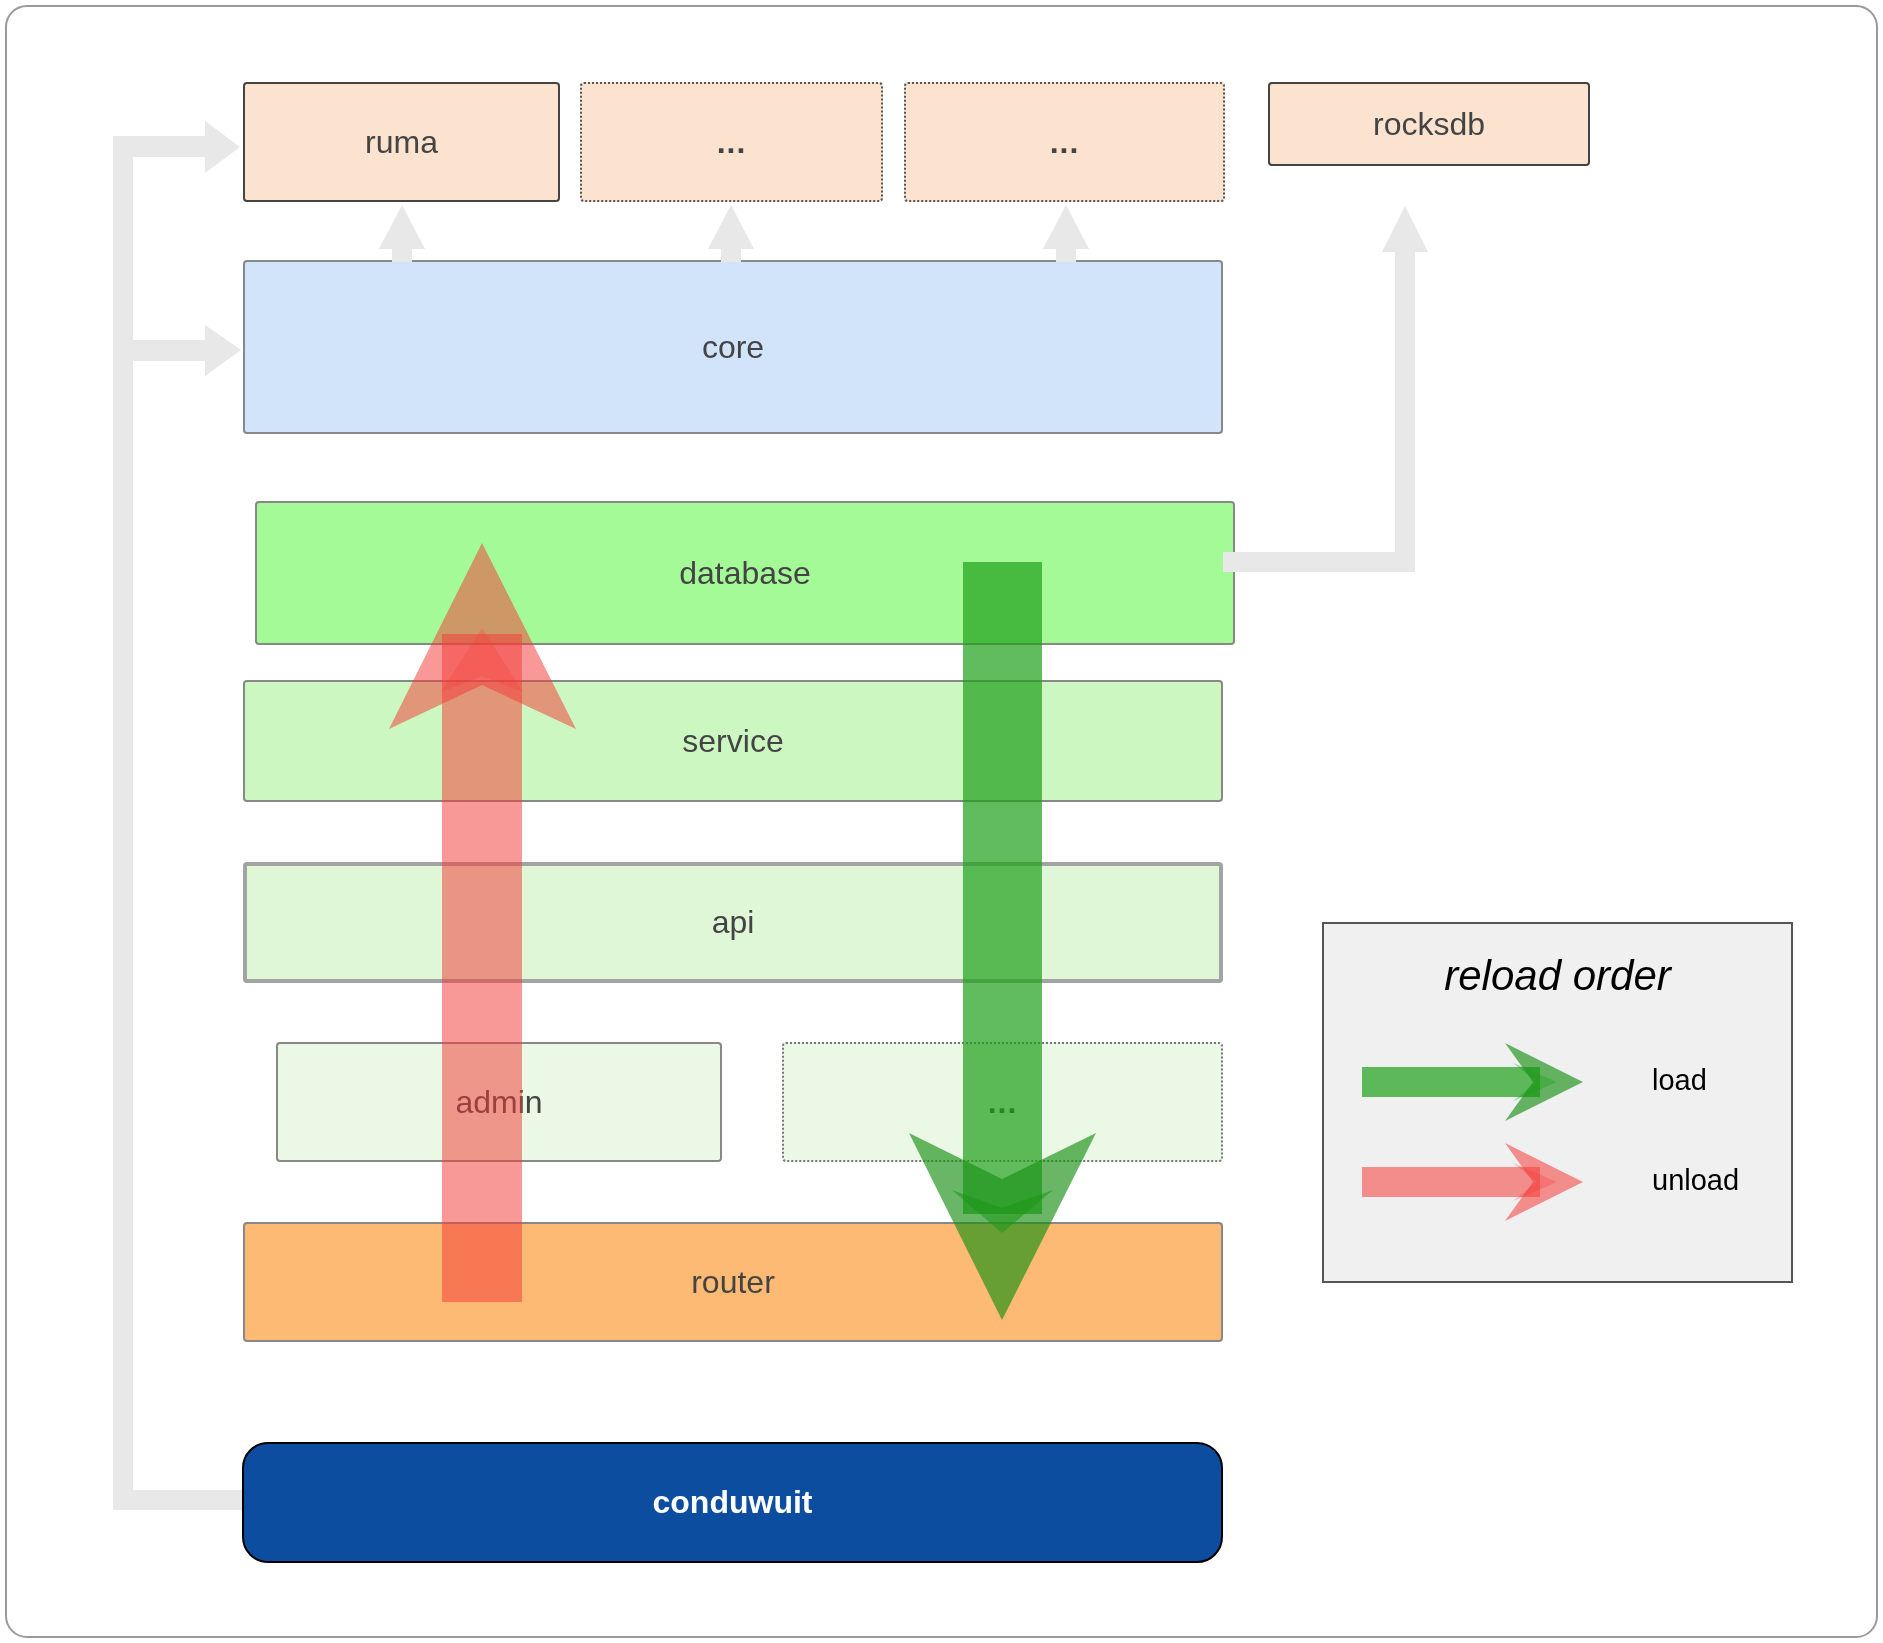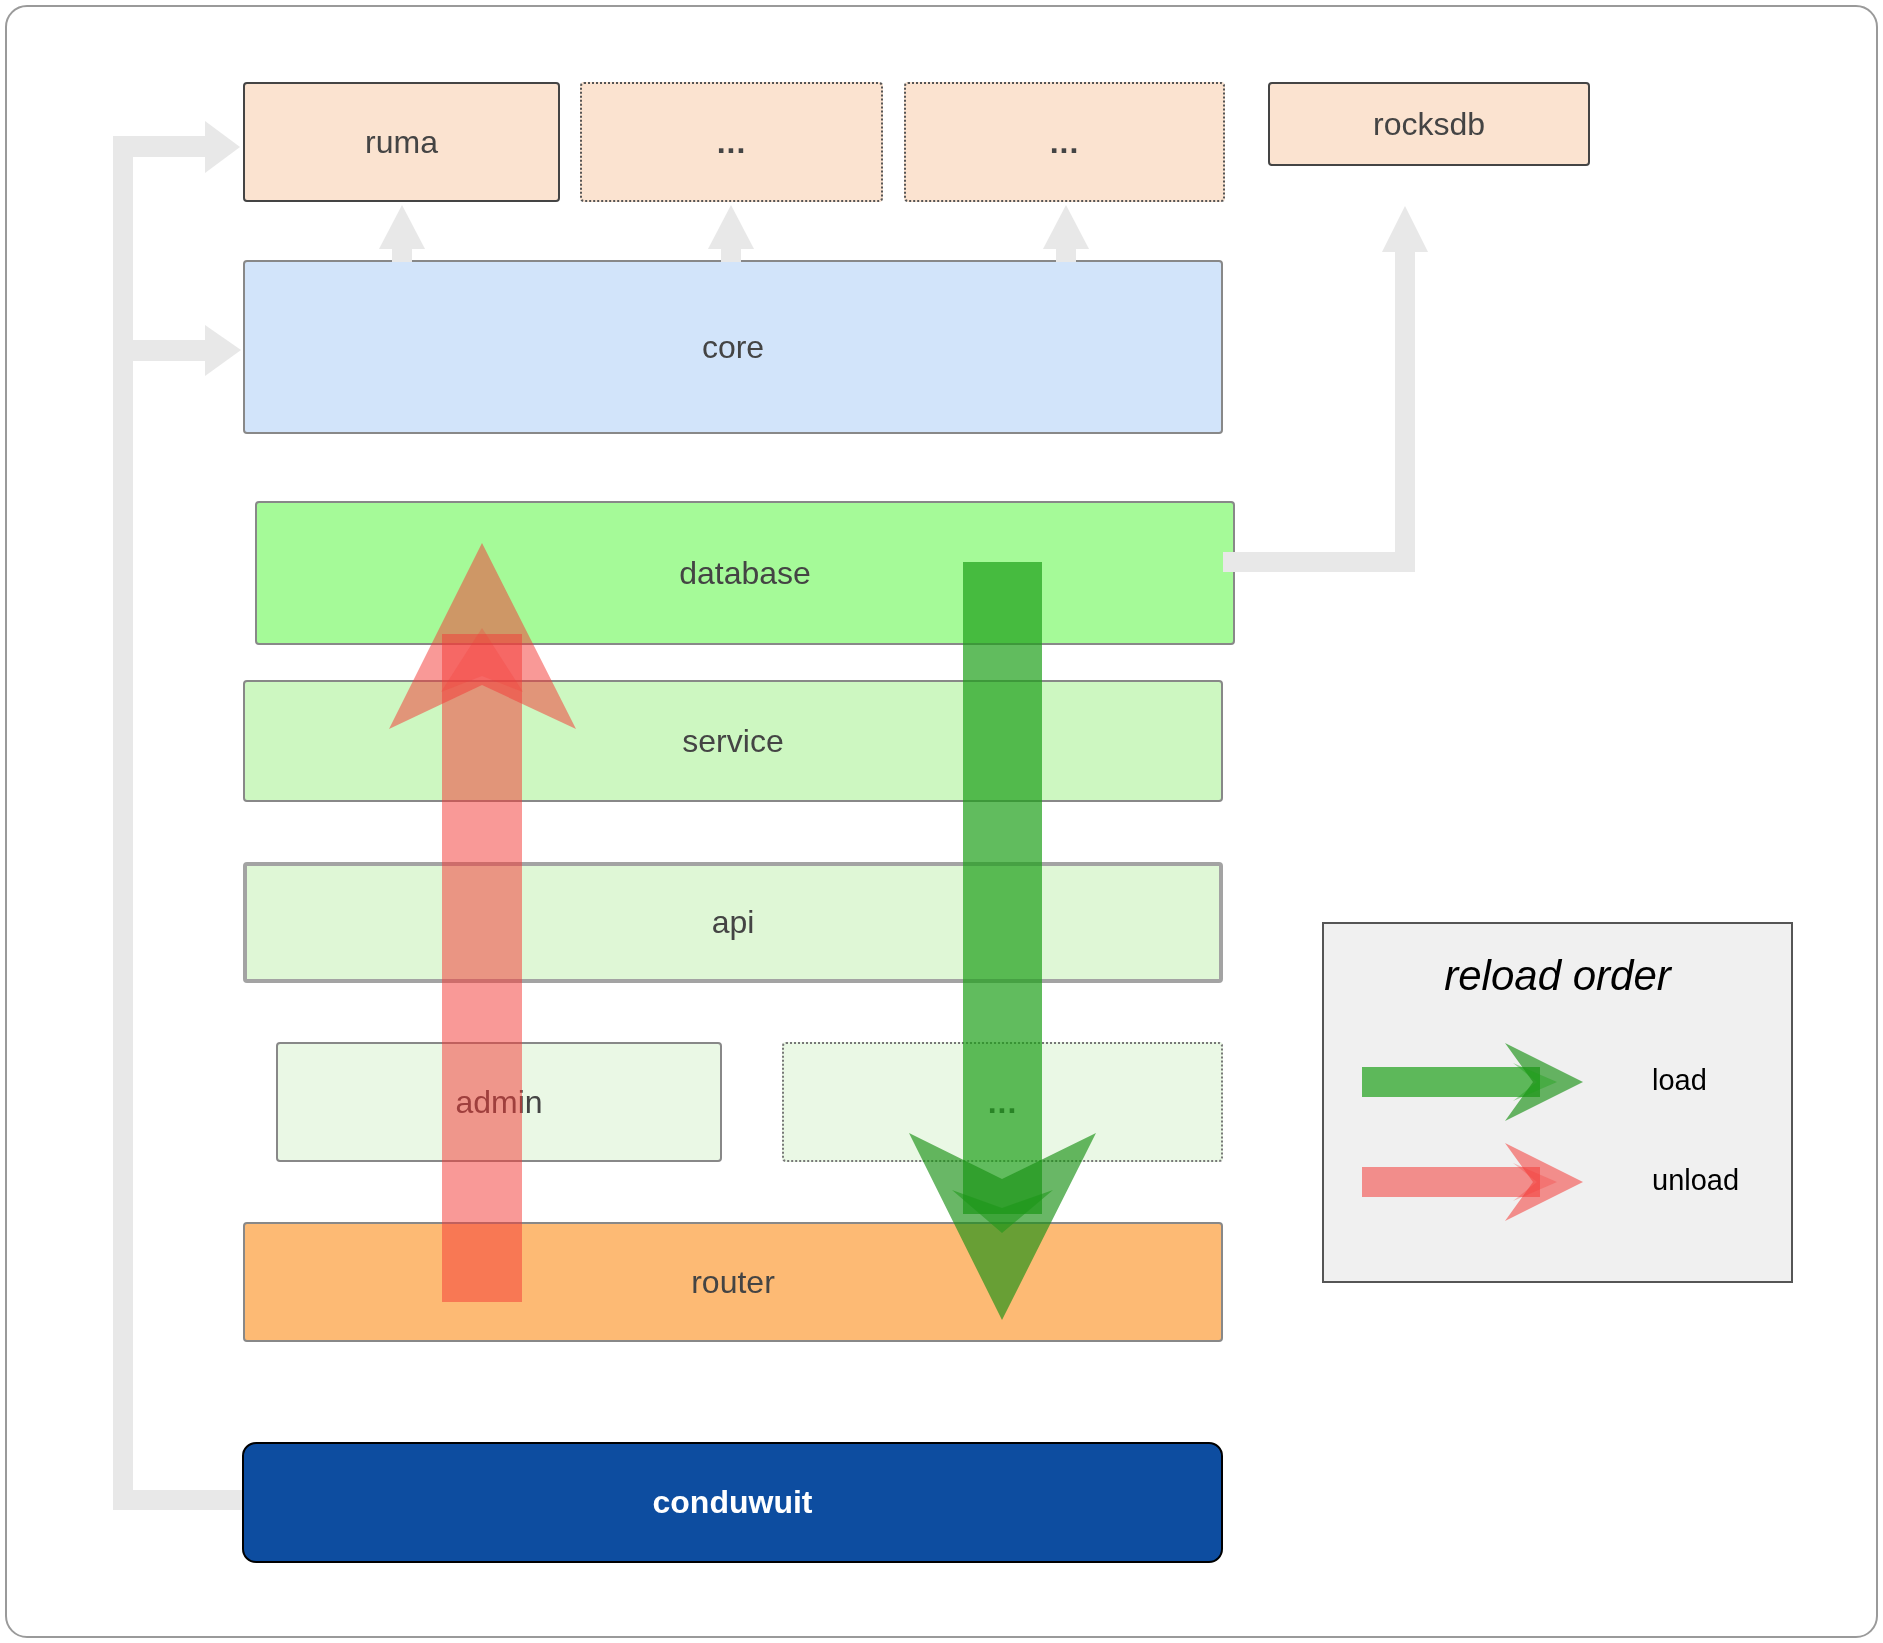--- a/index.html
+++ b/index.html
@@ -24,21 +24,21 @@
   #node-dots2  {left:904px;top:82px;width:321px;height:120px;}
   #node-rocksdb{left:1248px;top:82px;width:322px;height:84px;margin-left:20px;}
   #node-core    {left:243px;top:260px;width:980px;height:174px;background:#d2e4fa;border:2px solid #888;}
   #node-database{left:255px;top:501px;width:980px;height:144px;background:#a5fa98;border:2px solid #888;}
   #node-service {left:243px;top:680px;width:980px;height:122px;background:#cdf7c1;border:2px solid #888;}
   #node-api     {left:243px;top:862px;width:980px;height:121px;background:#dff7d6;border:4px solid #a3a3a3;}
   #node-admin   {left:243px;top:1042px;width:446px;height:120px;background:#eaf8e5;border:2px solid #888;margin-left:33px;}
   #node-dots3   {left:782px;top:1042px;width:441px;height:120px;background:#eaf8e5;border:2px dotted #777;}
   #node-router  {left:243px;top:1222px;width:980px;height:120px;background:#fdba74;border:2px solid #888;}
   #node-conduwuit{left:242px;top:1442px;width:981px;height:121px;background:#0d4da0;border:2px solid #000;
-                  color:#fff;font-weight:700;border-radius:14px;}
+                  color:#fff;font-weight:700;border-radius:26px;}
   #legend{
     position:absolute;left:1322px;top:922px;width:471px;height:361px;
     background:#f0f0f0;border:2px solid #555;box-sizing:border-box;z-index:2;
   }
   #legend-title{
     position:absolute;left:0;top:28px;width:100%;text-align:center;
     font-size:42px;color:#000;font-style:italic;
   }
   .legend-label{position:absolute;font-size:29px;color:#000;}
   #legend-load-label  {left:328px;top:140px;}

